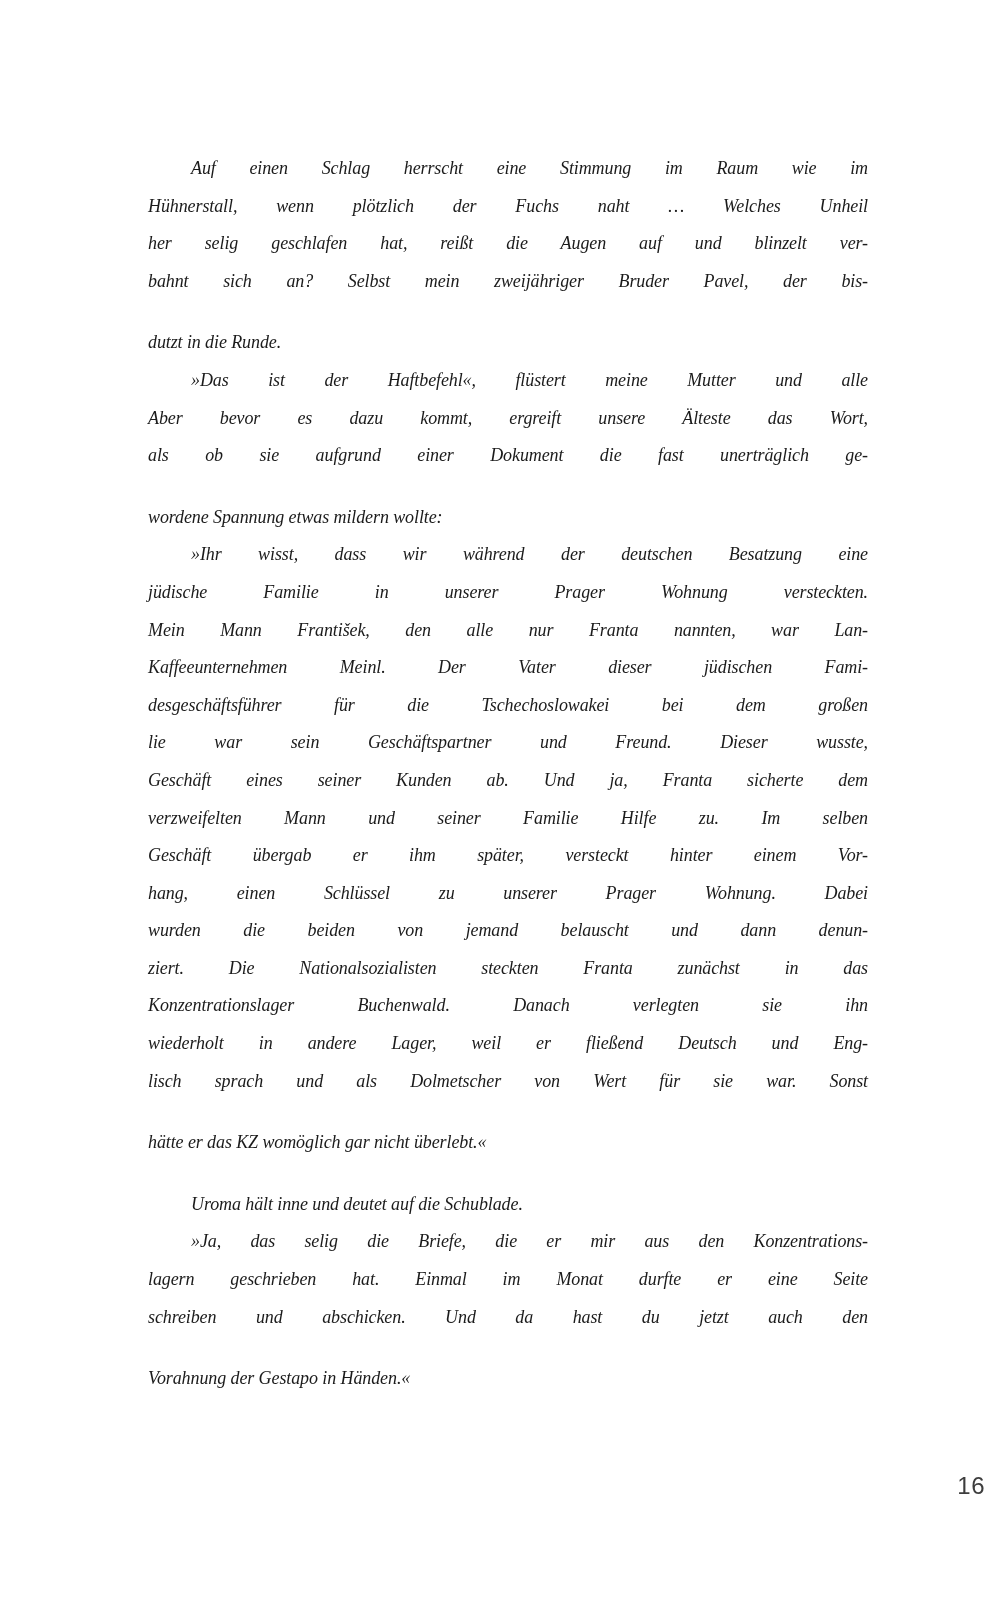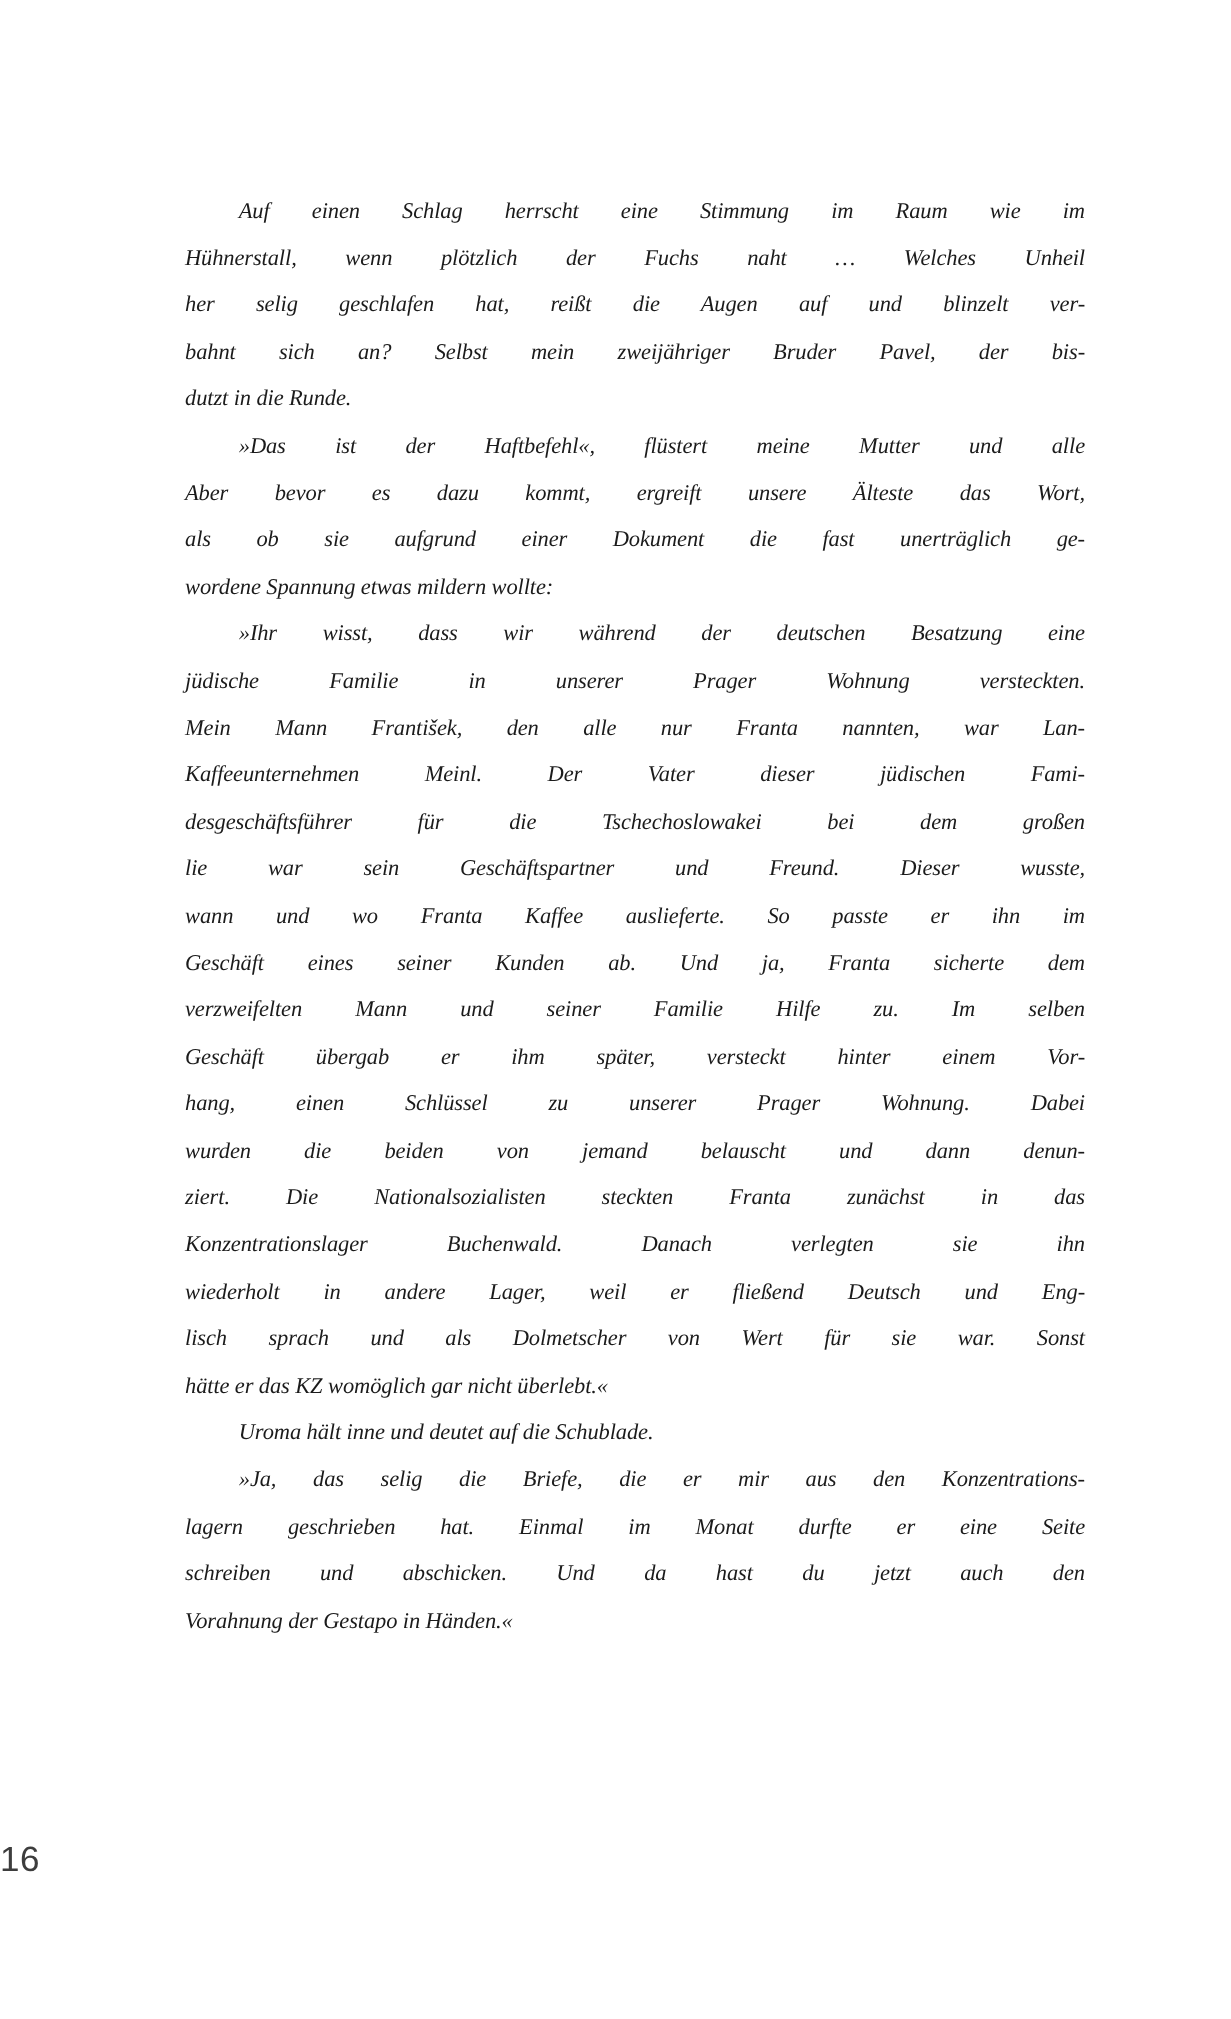--- a/index.html
+++ b/index.html
@@ -31,32 +31,33 @@
     color: #1b1b1b;
     text-justify: inter-word;
   }
   .line {
     height: 37.6px;
     text-align: justify;
     text-align-last: justify;
   }
   .line.para-end {
     text-align-last: left;
+    margin-top: 24px;
   }
   .line.para-start {
     text-indent: 43px;
   }
   .page-number {
     position: absolute;
     left: 0;
     width: 100%;
     top: 1472px;
-    text-align: left;
+    text-align: right;
     font-family: "Liberation Sans", "DejaVu Sans", sans-serif;
-    font-size: 28px;
+    font-size: 24px;
     font-weight: 400;
     letter-spacing: 0.5px;
     color: #3d3d3d;
   }
 </style>
 </head>
 <body>
 
 <div class="page">
   <div class="text-block">
@@ -68,21 +69,20 @@
       <div class="line para-start">»Das ist der Haftbefehl«, flüstert meine Mutter und alle</div>
       <div class="line">Aber bevor es dazu kommt, ergreift unsere Älteste das Wort,</div>
       <div class="line">als ob sie aufgrund einer Dokument die fast unerträglich ge-</div>
       <div class="line para-end">wordene Spannung etwas mildern wollte:</div>
       <div class="line para-start">»Ihr wisst, dass wir während der deutschen Besatzung eine</div>
       <div class="line">jüdische Familie in unserer Prager Wohnung versteckten.</div>
       <div class="line">Mein Mann František, den alle nur Franta nannten, war Lan-</div>
       <div class="line">Kaffeeunternehmen Meinl. Der Vater dieser jüdischen Fami-</div>
       <div class="line">desgeschäftsführer für die Tschechoslowakei bei dem großen</div>
       <div class="line">lie war sein Geschäftspartner und Freund. Dieser wusste,</div>
-      <div class="line">wann und wo Franta Kaffee auslieferte. So passte er ihn im</div>
       <div class="line">Geschäft eines seiner Kunden ab. Und ja, Franta sicherte dem</div>
       <div class="line">verzweifelten Mann und seiner Familie Hilfe zu. Im selben</div>
       <div class="line">Geschäft übergab er ihm später, versteckt hinter einem Vor-</div>
       <div class="line">hang, einen Schlüssel zu unserer Prager Wohnung. Dabei</div>
       <div class="line">wurden die beiden von jemand belauscht und dann denun-</div>
       <div class="line">ziert. Die Nationalsozialisten steckten Franta zunächst in das</div>
       <div class="line">Konzentrationslager Buchenwald. Danach verlegten sie ihn</div>
       <div class="line">wiederholt in andere Lager, weil er fließend Deutsch und Eng-</div>
       <div class="line">lisch sprach und als Dolmetscher von Wert für sie war. Sonst</div>
       <div class="line para-end">hätte er das KZ womöglich gar nicht überlebt.«</div>

